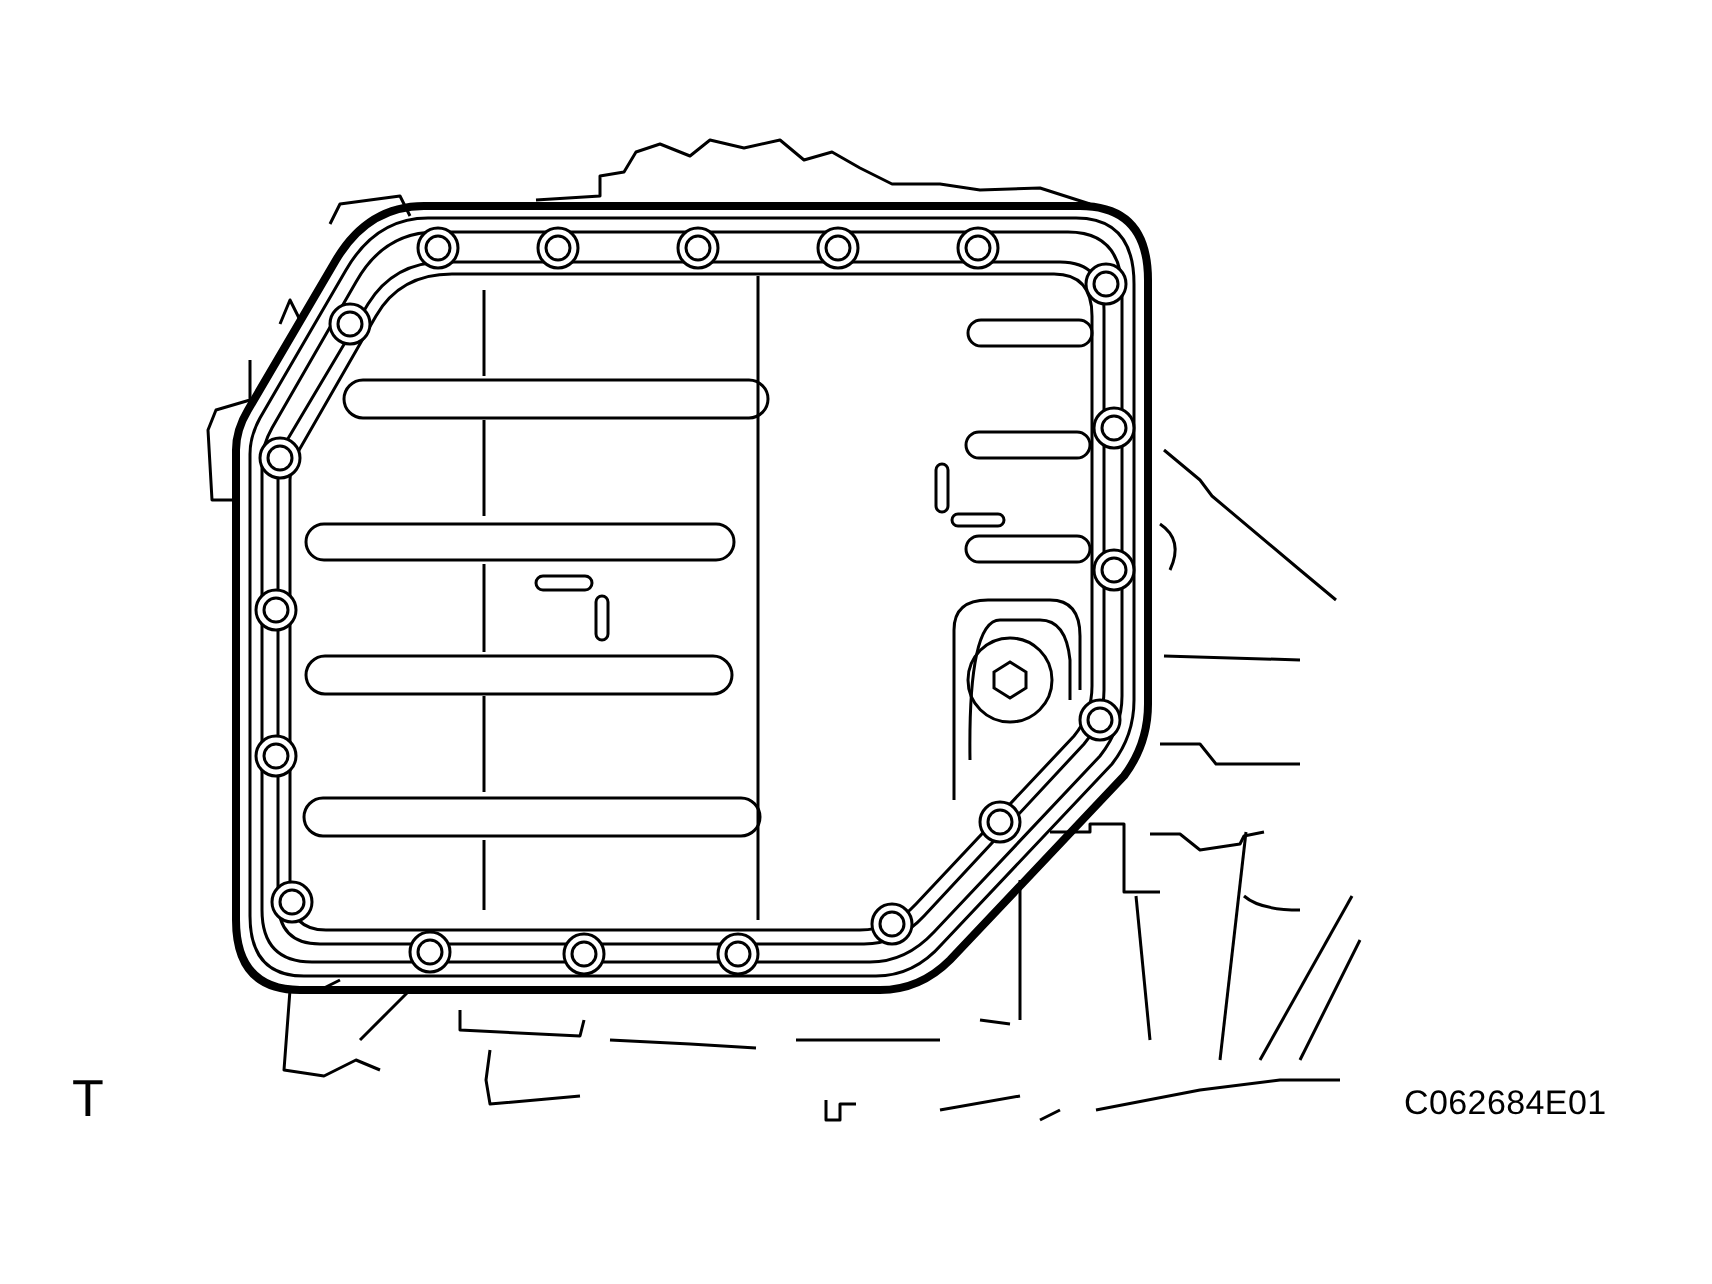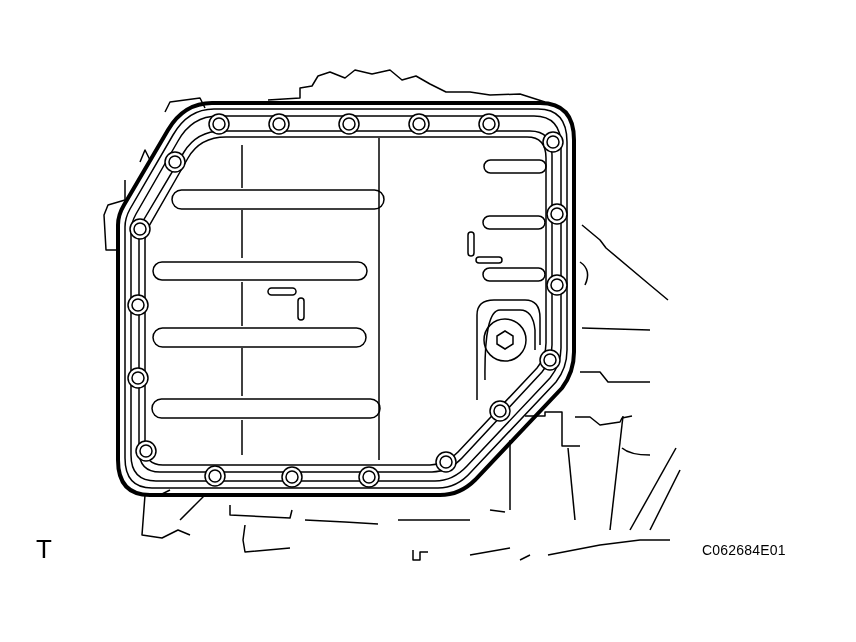--- a/index.html
+++ b/index.html
@@ -5,21 +5,21 @@
     html, body { margin: 0; padding: 0; background: #ffffff; }
     body { width: 856px; height: 642px; position: relative; overflow: hidden; }
     #diagram { position: absolute; left: 0; top: 0; width: 856px; height: 642px; }
     .label-t {
       position: absolute; left: 36px; top: 536px;
       font-family: "Liberation Sans", sans-serif; font-size: 26px; color: #000;
       line-height: 1;
     }
     .figure-code {
       position: absolute; left: 702px; top: 543px;
-      font-family: "Liberation Sans", sans-serif; font-size: 14px; color: #000;
+      font-family: "Liberation Sans", sans-serif; font-size: 17px; color: #000;
       line-height: 1; letter-spacing: 0.2px;
     }
   </style>
 </head>
 <body>
 
 <svg id="diagram" viewBox="0 0 856 642" xmlns="http://www.w3.org/2000/svg">
 
   <g fill="none" stroke="#000" stroke-width="1.5" stroke-linejoin="round">
     <path d="M268,100 L300,98 L300,88 L312,86 L318,76 L330,72 L345,78 L355,70 L372,74 L390,70 L402,80 L416,76 L430,84 L446,92 L470,92 L490,95 L520,94 L545,102"></path>

